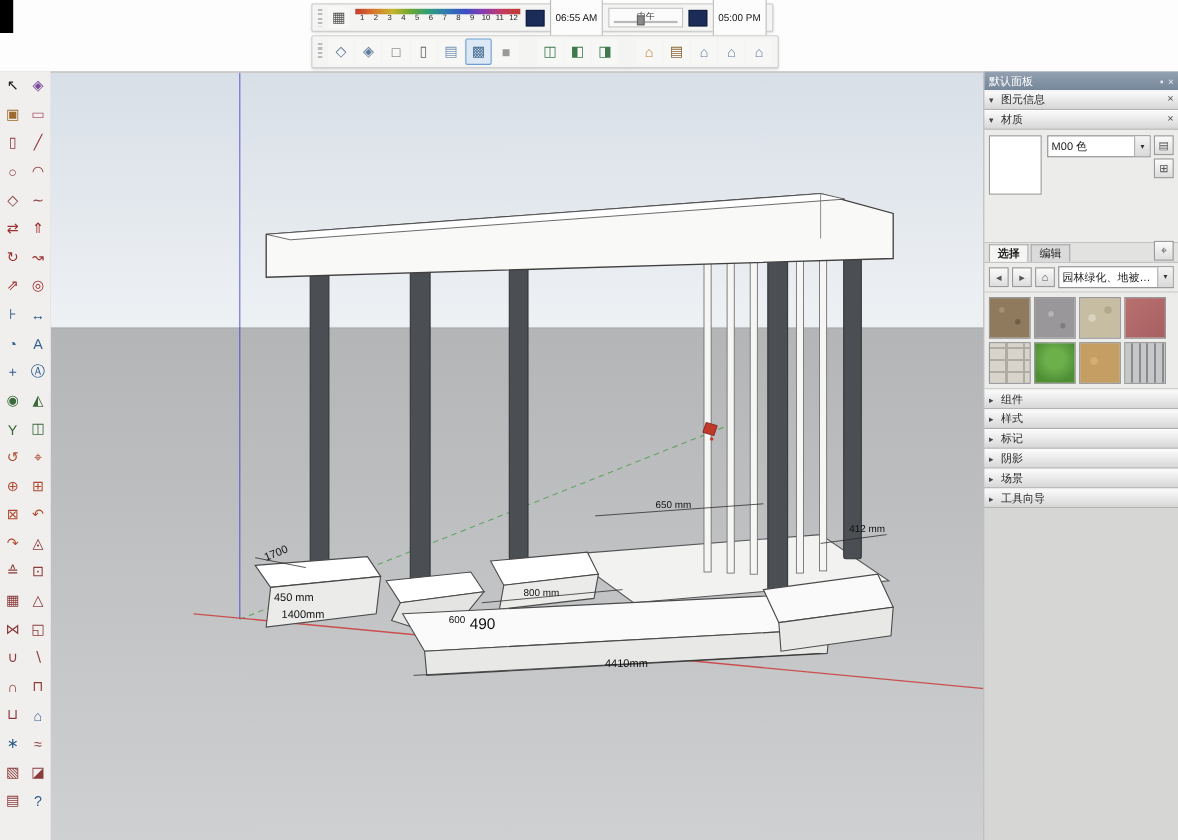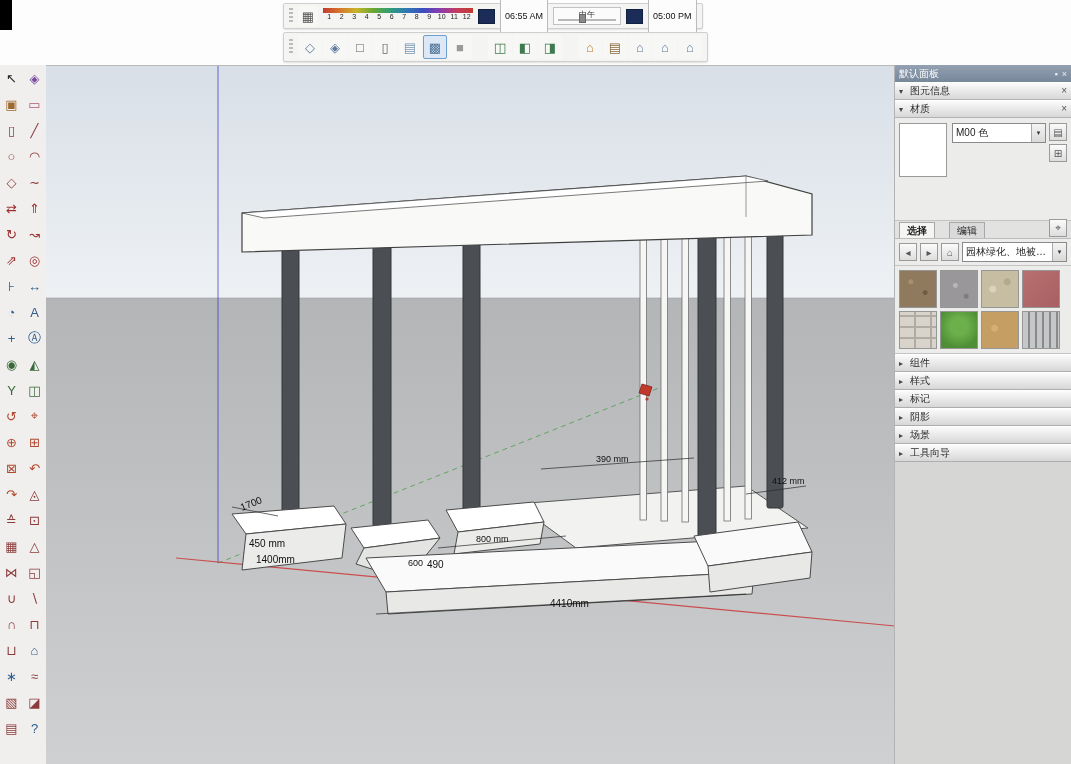--- a/index.html
+++ b/index.html
@@ -59,21 +59,21 @@
   #material-thumb{width:46px;height:52px;background:#fff;border:1px solid #9a9a9a;}
   .mat-right{flex:1;display:flex;gap:3px;}
   .combo{display:flex;height:18px;border:1px solid #8a8a8a;background:#fff;align-items:center;
          font-size:10px;padding-left:3px;flex:1;min-width:0;}
   .combo .val{overflow:hidden;white-space:nowrap;text-overflow:ellipsis;}
   .combo .dd{margin-left:auto;width:13px;height:100%;background:linear-gradient(#f4f4f4,#d9d9d9);
              border-left:1px solid #aaa;display:flex;align-items:center;justify-content:center;font-size:7px;color:#333;flex:none;}
   .minibtn{width:16px;height:16px;border:1px solid #9a9a9a;background:linear-gradient(#fbfbfb,#ddd);
            display:flex;align-items:center;justify-content:center;font-size:10px;color:#555;cursor:pointer;}
   .icol{display:flex;flex-direction:column;gap:3px;}
-  #mat-tabs{height:17px;background:#e2e2e1;display:flex;align-items:flex-end;padding:0 4px;gap:14px;border-bottom:1px solid #bdbdbd;}
+  #mat-tabs{height:17px;background:#e2e2e1;display:flex;align-items:flex-end;padding:0 4px;gap:2px;border-bottom:1px solid #bdbdbd;}
   .tab{font-size:10px;padding:1px 7px 0;border:1px solid #a8a8a8;border-bottom:none;background:#dadada;cursor:pointer;}
   .tab.on{background:#f5f5f4;font-weight:bold;}
   #mat-tabs .minibtn{margin-left:auto;margin-bottom:1px;}
   #mat-nav{height:26px;background:#ececeb;display:flex;align-items:center;gap:3px;padding:0 4px;border-bottom:1px solid #c4c4c4;}
   #texture-area{background:#ececeb;padding:4px;border-bottom:1px solid #c4c4c4;}
   .texgrid{display:grid;grid-template-columns:repeat(4,38px);grid-auto-rows:38px;gap:3px;}
   .tex{border:1px solid #969696;box-sizing:border-box;cursor:pointer;}
   #panel-sections .hdr{border-bottom:1px solid #adadad;}
   #panel-filler{flex:1;background:#d6d6d5;}
 </style>
@@ -275,24 +275,24 @@
       <circle cx="601" cy="333" r="1.6" fill="#c0392b"></circle>
     </g>
   </svg>
 
   <div id="dim-layer">
 
   <span class="dim" style="left:194px;top:432px;transform:rotate(-22deg)">1700</span>
       <span class="dim" style="left:203px;top:472px">450 mm</span>
       <span class="dim" style="left:210px;top:488px">1400mm</span>
       <span class="dim" style="left:362px;top:492px;font-size:9px">600</span>
-      <span class="dim" style="left:381px;top:493px;font-size:10px">490</span>
+      <span class="dim" style="left:381px;top:493px;font-size:14px">490</span>
       <span class="dim" style="left:430px;top:468px;font-size:9px">800 mm</span>
       <span class="dim" style="left:504px;top:532px">4410mm</span>
-      <span class="dim" style="left:550px;top:388px;font-size:9px">390 mm</span>
+      <span class="dim" style="left:550px;top:388px;font-size:9px">650 mm</span>
       <span class="dim" style="left:726px;top:410px;font-size:9px">412 mm</span>
     </div>
 </div>
 
 <div id="right-panel">
 
   <div id="panel-titlebar">
     <span>默认面板</span>
     <span class="ticons">
       <span>▪</span>

